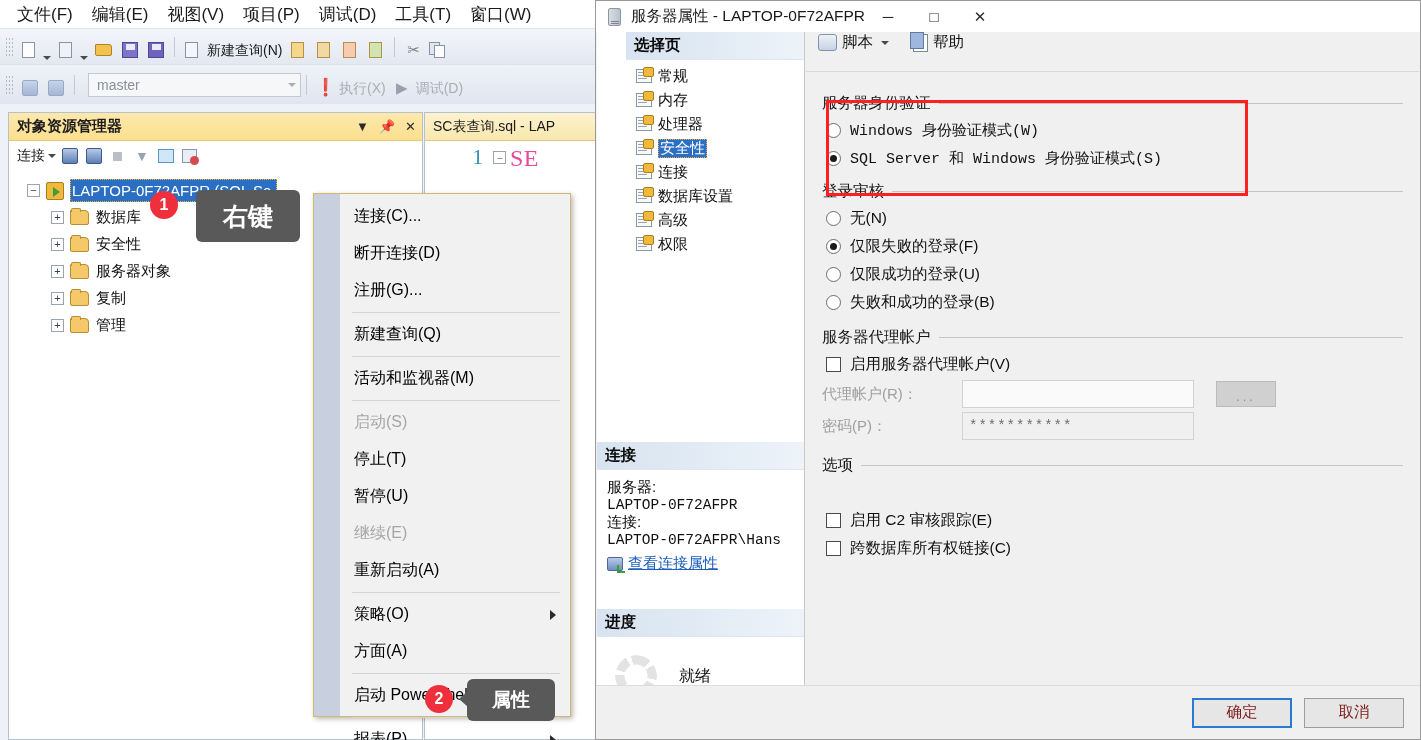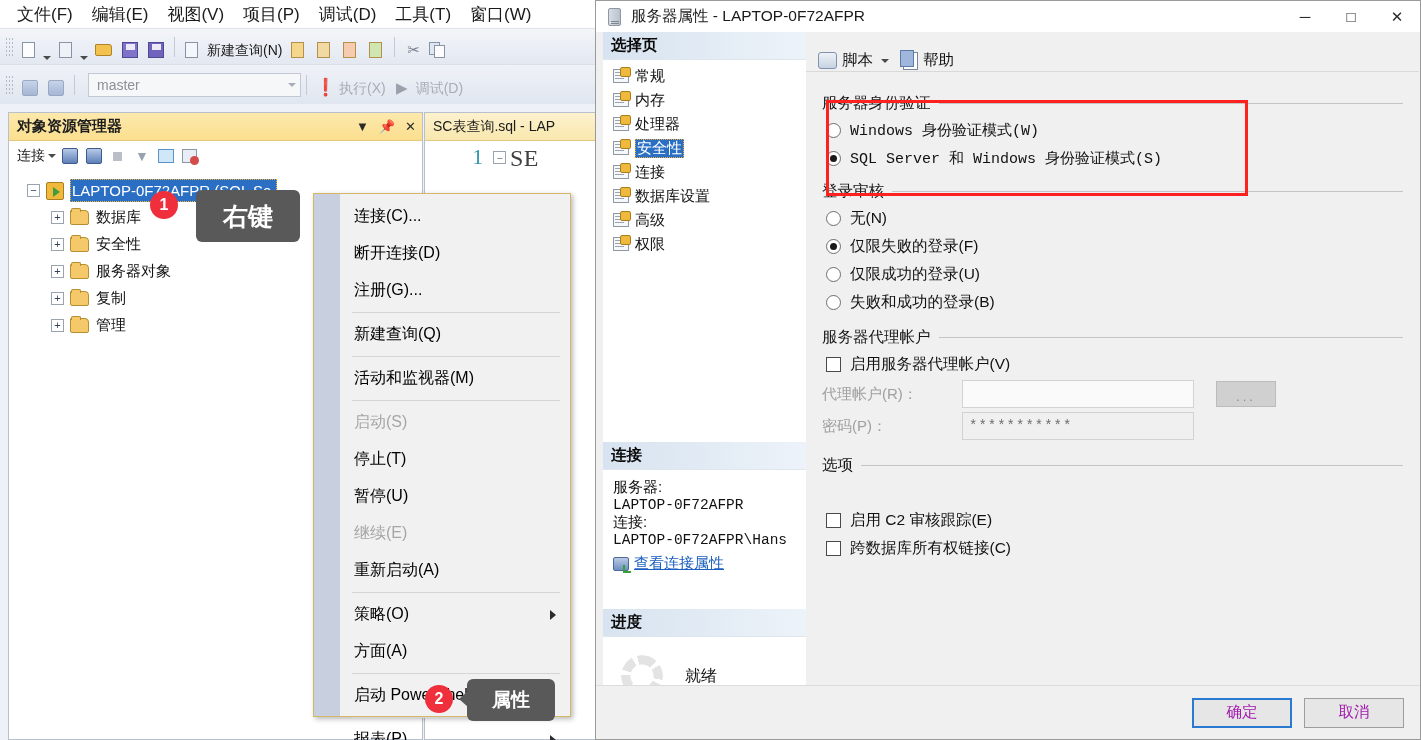--- a/index.html
+++ b/index.html
@@ -103,21 +103,21 @@
   }
   .qtab {
     height:28px; background: linear-gradient(to bottom,#fdf2cf,#f8e7ad);
     border-bottom:1px solid #e0c87f; display:flex;align-items:center;
     padding-left:8px; font-size:14px; color:#1b1b1b; white-space:nowrap;
   }
   .qbody { position:relative; height: 598px; background:#ffffff; padding-top: 4px; }
   .qline { display:flex; align-items:flex-start; height:43px; font-family:"Liberation Serif", serif; }
   .qnum { width: 58px; text-align:right; color:#2b91af; font-size: 21px; font-family:"Liberation Serif",serif;}
   .qfold { width:13px;height:13px;border:1px solid #9aa3b0;background:#fff;display:flex;align-items:center;justify-content:center;font-size:11px;color:#444;margin: 6px 4px 0 10px;}
-  .qkw { color:#404040; font-size: 24px; font-family:"Liberation Serif",serif; letter-spacing:.5px;}
+  .qkw { color:#ec4899; font-size: 24px; font-family:"Liberation Serif",serif; letter-spacing:.5px;}
 
   
   .ctxmenu {
     position:absolute; left: 313px; top: 193px; width: 258px; height: 524px;
     background:#f1f1f1; border:1px solid #d6b76a; box-shadow: 2px 2px 5px rgba(0,0,0,.28);
     z-index: 40;
   }
   .ctx-gutter { position:absolute; left:0; top:0; width:26px; height:100%; background:#c8d0e0; }
   .ctx-list { position:relative; padding: 4px 0; }
   .ctx-item {
@@ -127,33 +127,34 @@
   .ctx-item.dim { color:#a6a6a6; }
   .ctx-sep { height:1px; background:#d5d5d5; margin: 3px 10px 3px 38px; }
   .arrow-r { position:absolute; right:14px; width:0;height:0;border-top:5px solid transparent;border-bottom:5px solid transparent;border-left:6px solid #2b2b2b;}
 
   
   .dlg {
     position:absolute; left: 595px; top: 0; width: 826px; height: 740px;
     background:#f0f0f0; border:1px solid #9a9a9a; z-index: 60;
   }
   .dlg-title {
-    height: 31px; background:#ffffff; display:flex; align-items:center; justify-content:space-between;
+    height: 31px; background:#ffffff; display:flex; align-items:center; 
   }
   .dlg-title .left { display:flex; align-items:center; padding-left: 12px; gap: 10px; }
   .dlg-title .t { font-size: 15.5px; color:#1a1a1a; white-space:nowrap;}
   .winico { width:13px;height:18px;background:linear-gradient(to right,#d8dde4,#b9c2cc);border:1px solid #8e98a4;border-radius:2px;position:relative;}
   .winico:after{content:"";position:absolute;left:2px;top:12px;width:8px;height:1px;background:#7d8794;box-shadow:0 2px 0 #7d8794;}
   .wbtns { display:flex; height:31px; }
   .wbtn { width: 46px; height: 31px; display:flex; align-items:center; justify-content:center; color:#2b2b2b; font-size: 15px;}
   .dlg-body { position:absolute; left:0; top:31px; width:824px; height: 655px; background:#f0f0f0; }
 
   .dlg-left {
-    position:absolute; left: 7px; top: 0; width: 208px; height: 655px; background:#ffffff;
+    position:absolute; left: 1px; top: 0; width: 208px; height: 655px; background:#ffffff;
     border-right:1px solid #c8c8c8;
+    padding-left:29px;
   }
   .sec-hdr {
     height: 28px; background: linear-gradient(to right,#d7e3f0,#edf3f9);
     display:flex; align-items:center; padding-left: 8px;
     font-size: 15.5px; font-weight: 700; color:#0b0b0b;
     border-bottom:1px solid #dfe6ee;
   }
   .pglist { padding: 4px 0 0 4px; }
   .pgitem { display:flex; align-items:center; height: 24px; padding-left: 6px; font-size:15px; color:#111;}
   .pgitem .pico {
@@ -174,21 +175,21 @@
   .linkico:after{content:"";position:absolute;left:9px;top:7px;width:6px;height:6px;border-left:2px solid #37a137;border-bottom:2px solid #37a137;}
   .prog-box { position:absolute; left:0; top: 577px; width:207px; }
   .prog-body { background:#fff; height: 78px; display:flex; align-items:center; padding-left: 18px; gap: 22px;}
   .spinner { width:42px;height:42px;border-radius:50%;
     background: conic-gradient(from 0deg, #e3e3e3 0 12%, transparent 12% 16%, #e3e3e3 16% 28%, transparent 28% 32%, #e3e3e3 32% 44%, transparent 44% 48%, #e3e3e3 48% 60%, transparent 60% 64%, #e3e3e3 64% 76%, transparent 76% 80%, #e3e3e3 80% 92%, transparent 92% 96%, #e3e3e3 96% 100%);
     -webkit-mask: radial-gradient(circle, transparent 11px, #000 12px);
     mask: radial-gradient(circle, transparent 11px, #000 12px);}
   .prog-lbl { font-size: 16px; color:#111; }
 
   .dlg-right { position:absolute; left: 210px; top: 0; width: 613px; height: 655px; background:#f0f0f0; }
-  .rtool { height: 40px; display:flex; align-items:flex-end; padding-left: 12px; gap: 6px; border-bottom:1px solid #d9d9d9;}
+  .rtool { height: 40px; display:flex; align-items:flex-start; padding-left: 12px; gap: 16px; border-bottom:1px solid #d9d9d9;}
   .rtool .item { display:flex; align-items:center; gap:5px; font-size: 15.5px; color:#141414; }
   .scrollico { width:19px;height:17px;background:linear-gradient(#eef2f7,#c6d2e2);border:1px solid #8092ac;border-radius:3px;}
   .helpico { width:15px;height:18px;background:#fff;border:1px solid #7b8696; position:relative;}
   .helpico:before{content:"";position:absolute;left:-4px;top:-3px;width:12px;height:15px;background:#9fb6dd;border:1px solid #5e7ba8;}
 
   .rbody { position:relative; padding: 18px 16px 0 16px; }
   .grp { margin-bottom: 2px; }
   .grp-title-row { display:flex; align-items:center; gap: 8px; height: 26px; }
   .grp-title { font-size: 15.5px; color:#141414; white-space:nowrap; font-family:"Liberation Sans",sans-serif;}
   .grp-line { flex:1; height:1px; background:#c4c4c4; }
@@ -217,21 +218,21 @@
     font-size: 13px; color:#8d8d8d; letter-spacing: 3px; padding-bottom:2px;
   }
 
   .dlg-foot {
     position:absolute; left:0; bottom: 0; width: 824px; height: 54px; background:#f0f0f0;
     border-top: 1px solid #dcdcdc;
     display:flex; align-items:center; justify-content:flex-end; padding-right: 16px; gap: 12px;
   }
   .btn {
     width: 100px; height: 30px; background:#e6e6e6; border:1px solid #9d9d9d;
-    display:flex;align-items:center;justify-content:center; font-size:15.5px; color:#a21caf;
+    display:flex;align-items:center;justify-content:center; font-size:15.5px; color:#7f1d1d;
   }
   .btn.primary { border: 2px solid #2a7ad1; background:#e6e6e6; }
 
   
   .badge {
     position:absolute; width: 28px; height: 28px; border-radius:50%;
     background:#ef2f3c; color:#fff; display:flex;align-items:center;justify-content:center;
     font-size: 16px; font-weight: 700; z-index: 90;
   }
   .tip {

